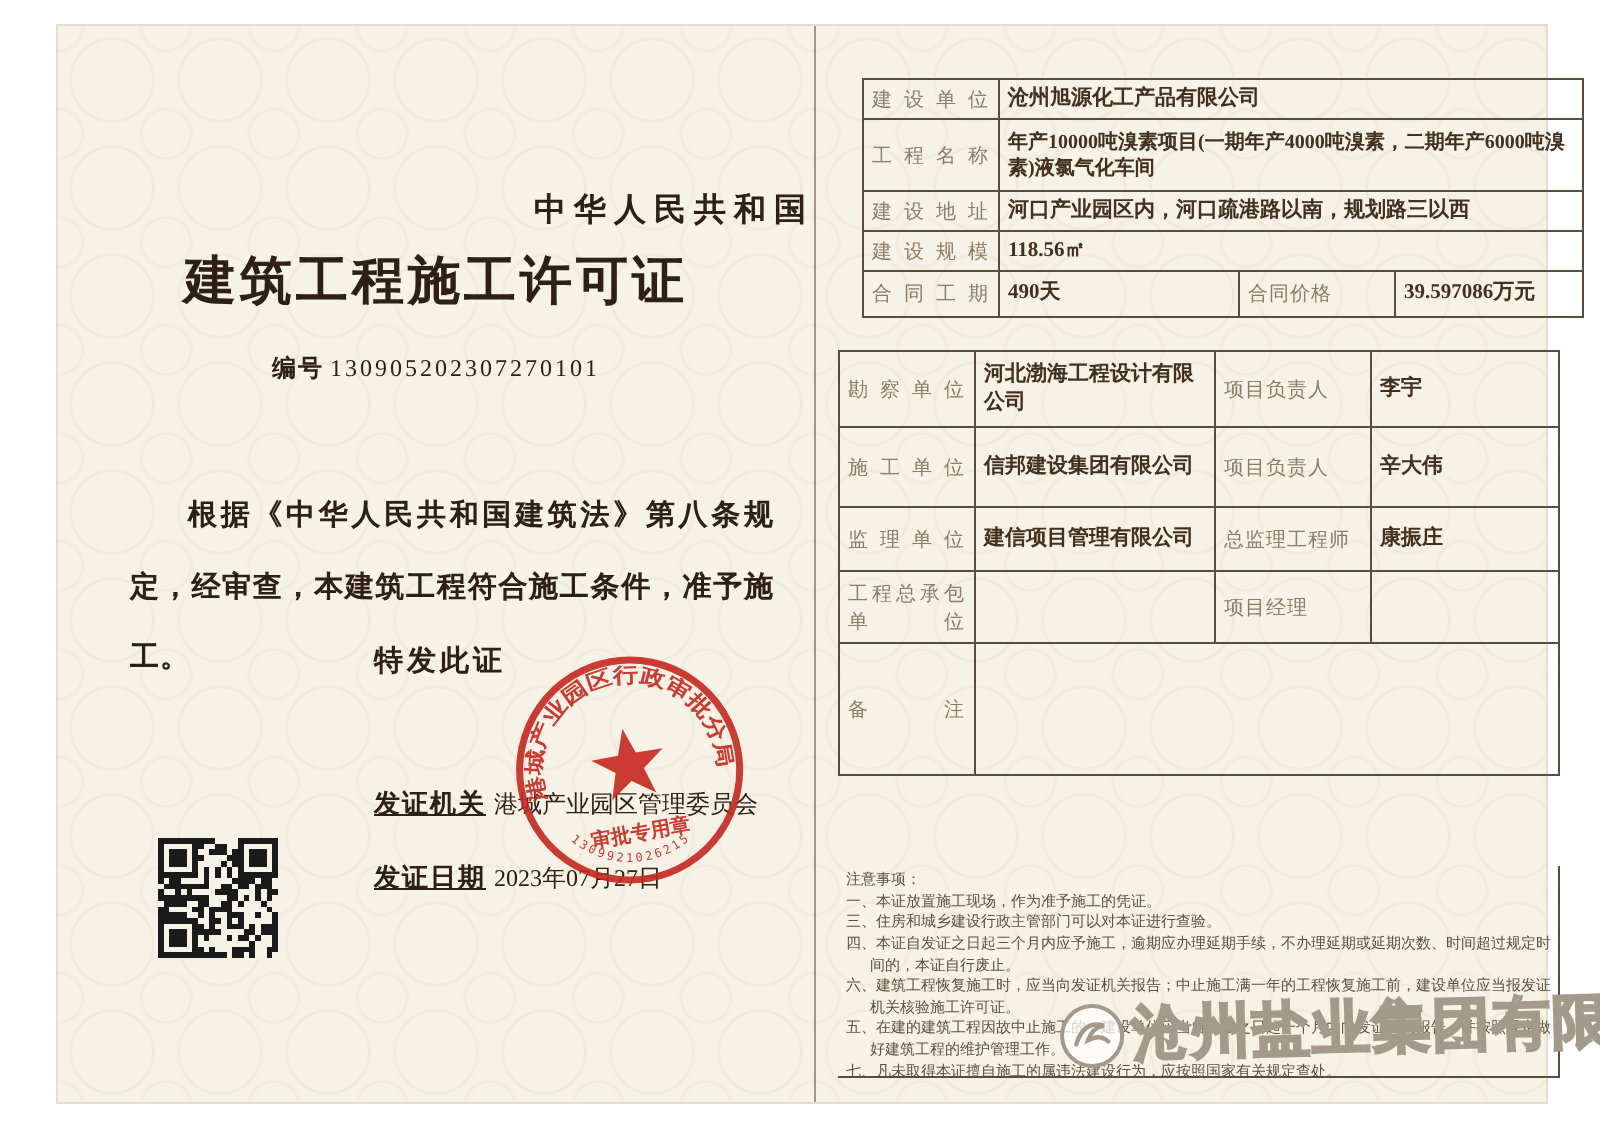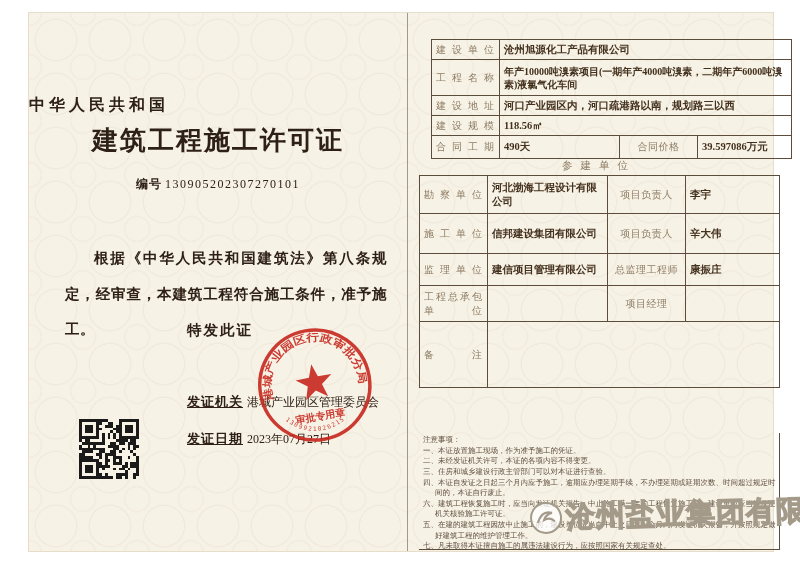--- a/index.html
+++ b/index.html
@@ -14,21 +14,21 @@
     background-image:
       radial-gradient(circle, transparent 52%, rgba(196,180,152,0.16) 53%, transparent 58%),
       radial-gradient(circle, transparent 30%, rgba(196,180,152,0.12) 31%, transparent 37%);
     background-size:54px 54px,54px 54px;
     background-position:0 0,27px 27px;
     border:1px solid #e6ddca;
   }
   .divider{position:absolute;left:378px;top:0;width:1px;height:538px;background:rgba(92,76,60,0.55);}
   
   .lp{position:absolute;left:0;top:0;width:378px;height:538px;color:#2e2014;}
-  .country{position:absolute;top:82px;left:0;width:100%;text-align:left;
+  .country{position:absolute;top:82px;left:0;width:100%;text-align:right;
     font-size:16px;font-weight:bold;letter-spacing:4px;}
   .cert-title{position:absolute;top:110px;left:0;width:100%;text-align:center;
     font-size:26px;font-weight:bold;letter-spacing:2px;}
   .number-line{position:absolute;top:163px;left:0;width:100%;text-align:center;font-size:12px;}
   .number-line .nl-label{font-weight:bold;letter-spacing:1px;}
   .number-line .nl-num{letter-spacing:1.5px;text-align:center;}
   .body-text{position:absolute;top:228px;left:36px;width:322px;
     font-size:14.5px;font-weight:bold;line-height:2.45;text-indent:2em;text-align:justify;letter-spacing:0.5px;}
   .issue-note{position:absolute;top:308px;left:158px;font-size:14.5px;font-weight:bold;letter-spacing:2px;}
   .issuer-line{position:absolute;top:380px;left:158px;font-size:12px;white-space:nowrap;}
@@ -36,26 +36,26 @@
   .date-line{position:absolute;top:417px;left:158px;font-size:12px;white-space:nowrap;}
   .qr{position:absolute;left:50px;top:406px;width:60px;height:60px;}
   .qr svg{width:100%;height:100%;}
   .seal{position:absolute;left:226px;top:312px;width:120px;height:122px;transform:rotate(-10deg);opacity:0.9;}
   
   .rp{position:absolute;left:390px;top:0;width:360px;height:538px;color:#43301d;}
   table{border-collapse:collapse;width:360px;table-layout:fixed;}
   td{border:1px solid #5c4c3c;padding:1px 4px;vertical-align:middle;overflow:hidden;}
   td.lbl{color:#8d7c64;font-size:10px;letter-spacing:1px;text-align:justify;text-align-last:justify;font-weight:normal;}
   td.val{font-size:10.5px;font-weight:bold;color:#43301d;line-height:1.3;word-break:break-all;}
-  td.role{color:#8d7c64;font-size:10px;text-align:center;letter-spacing:0.5px;}
+  td.role{color:#8d7c64;font-size:10px;letter-spacing:0.5px;}
   .t1{position:absolute;top:26px;left:0;margin-left:12px;}
   .part-header{position:absolute;top:146px;left:0;width:100%;text-align:center;
     color:#8d7c64;font-size:10.5px;letter-spacing:8px;}
   .t2{position:absolute;top:162px;left:0;border-radius:32px;}
-  .notes{position:absolute;top:420px;left:0;width:353px;height:98px;padding:2px 3px 16px 4px;
+  .notes{position:absolute;top:420px;left:0;width:353px;height:98px;padding:2px 3px 5px 4px;
     font-size:7.5px;line-height:1.42;color:#5f4f3e;
     border-right:1px solid #5c4c3c;border-bottom:1px solid #5c4c3c;}
   .note-item{padding-left:12px;text-indent:-12px;}
   
   .watermark{position:absolute;left:528px;top:494px;display:flex;align-items:center;
     transform:rotate(-1.5deg);z-index:5;}
   .wm-text{font-size:29px;font-weight:bold;letter-spacing:1px;white-space:nowrap;
     color:rgba(250,247,240,0.18);-webkit-text-stroke:1.3px #a49a89;}
   .wm-logo{width:36px;height:36px;margin-right:2px;flex:0 0 auto;}
 </style>
@@ -303,21 +303,20 @@
       </tr>
       <tr style="height:23px">
         <td class="lbl">合同工期</td>
         <td class="val">490天</td>
         <td class="role">合同价格</td>
         <td class="val">39.597086万元</td>
       </tr>
     </tbody>
       </table>
 
-    <div class="part-header">参建单位</div>
 
     <table class="t2">
       <colgroup>
           <col style="width:68px">
           <col style="width:120px">
           <col style="width:78px">
           <col style="width:94px">
         </colgroup>
       <tbody>
           <tr style="height:38px">
@@ -347,21 +346,20 @@
       <tr style="height:66px">
         <td class="lbl">备注</td>
         <td class="val" colspan="3"></td>
       </tr>
     </tbody>
       </table>
 
     <div class="notes">
       <div>注意事项：</div>
       <div class="note-item">一、本证放置施工现场，作为准予施工的凭证。</div>
-      <div class="note-item">二、未经发证机关许可，本证的各项内容不得变更。</div>
       <div class="note-item">三、住房和城乡建设行政主管部门可以对本证进行查验。</div>
       <div class="note-item">四、本证自发证之日起三个月内应予施工，逾期应办理延期手续，不办理延期或延期次数、时间超过规定时间的，本证自行废止。</div>
       <div class="note-item">六、建筑工程恢复施工时，应当向发证机关报告；中止施工满一年的工程恢复施工前，建设单位应当报发证机关核验施工许可证。</div>
       <div class="note-item">五、在建的建筑工程因故中止施工的，建设单位应当自中止之日起一个月内向发证机关报告，并按照规定做好建筑工程的维护管理工作。</div>
       <div class="note-item">七、凡未取得本证擅自施工的属违法建设行为，应按照国家有关规定查处。</div>
     </div>
   </div>
 </div>
 
 <div class="watermark">

